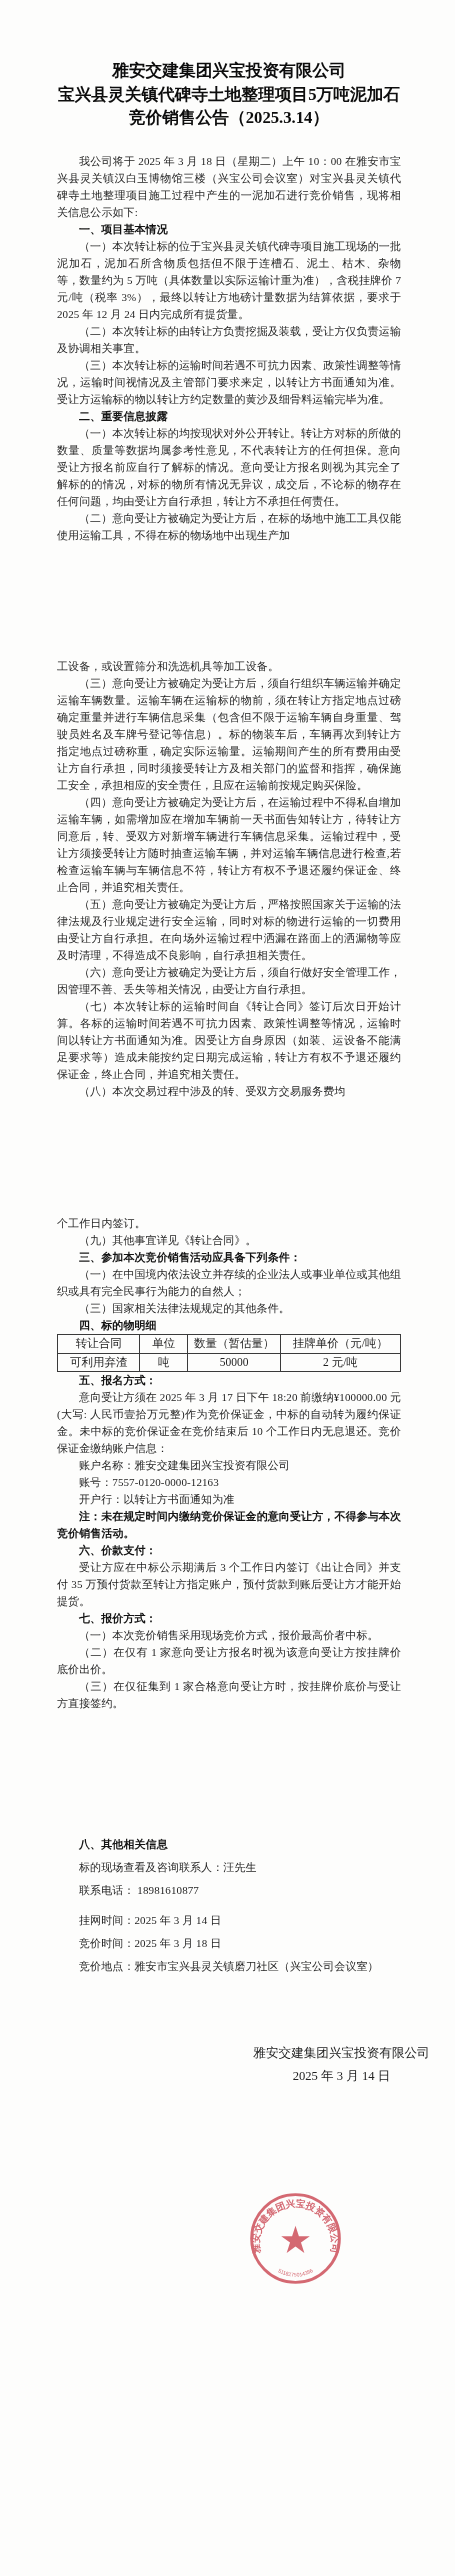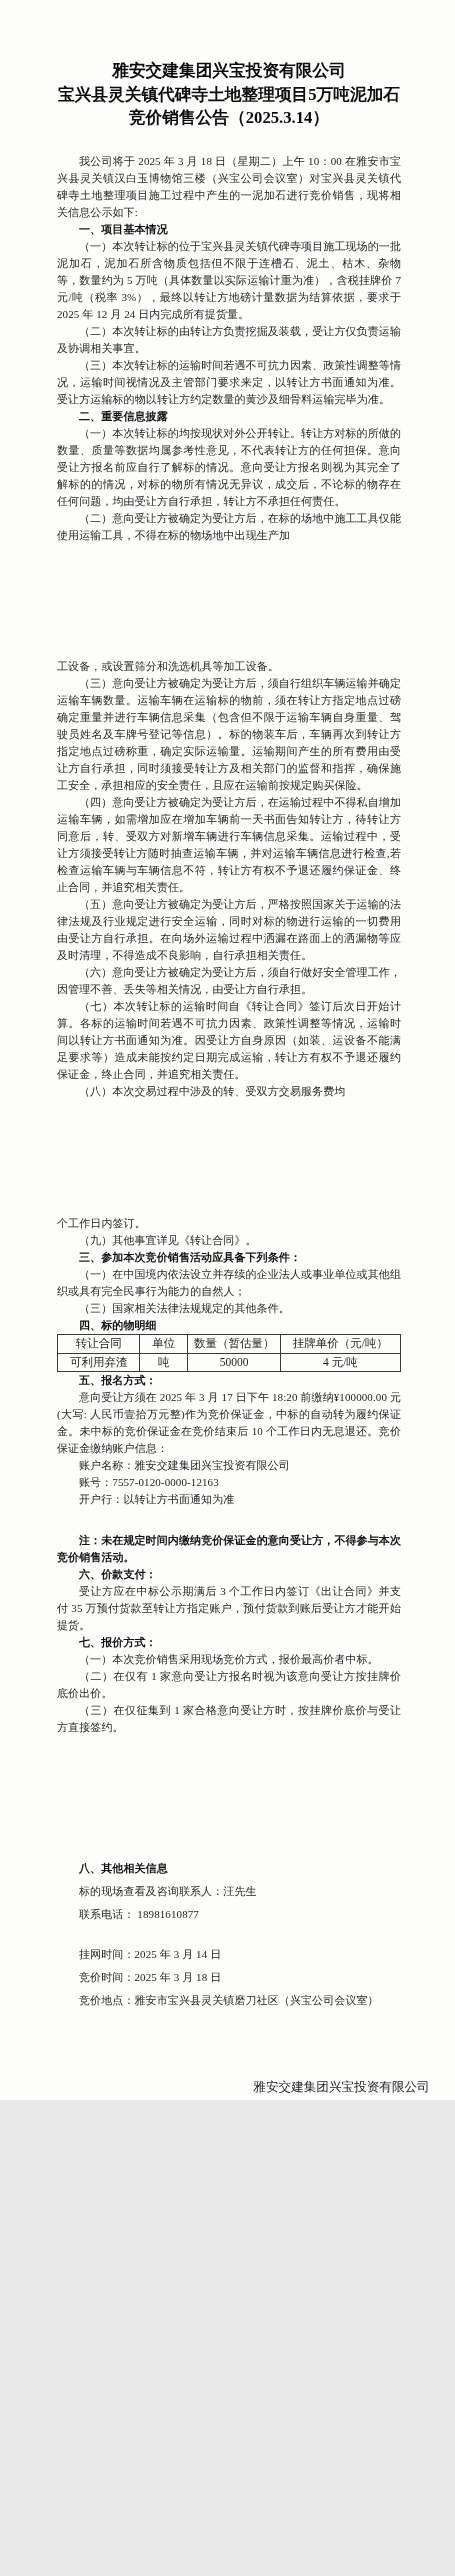--- a/index.html
+++ b/index.html
@@ -1,49 +1,49 @@
 <!DOCTYPE html>
 <html style="font-size:9.2px"><head>
 <meta charset="utf-8">
 <style>
   html,body{margin:0;padding:0;background:#e9e9e9;}
   .page{
     position:relative;
-    width:456px;height:2100px;
+    width:456px;height:2576px;
     margin:0 auto;
     background:#fdfdfc;
     color:#1f1f1f;
     overflow:hidden;
     font-family:"Liberation Serif","DejaVu Serif",serif;
   }
   .content{padding:59px 55px 0 57px;}
   .title{ text-align:center; font-weight:bold; color:#0d0d0d;
     font-size:16.7px; line-height:23.6px; font-family:"Liberation Serif","DejaVu Serif",serif;}
   .title div{white-space:nowrap;}
   .body-start{margin-top:23px;}
   p{margin:0;}
   .pi,.pc,.h,.note{
     font-size:11px; line-height:17px; text-align:justify;
     letter-spacing:0.1px;
   }
   .pi{text-indent:2em;}
   .pc{text-indent:0;}
   .h{font-family:"Liberation Sans","DejaVu Sans",sans-serif;font-weight:700;text-indent:2em;color:#141414;}
-  .note{font-family:"Liberation Sans","DejaVu Sans",sans-serif;font-weight:700;text-indent:2em;color:#141414;margin-top:24px;}
+  .note{font-family:"Liberation Sans","DejaVu Sans",sans-serif;font-weight:700;text-indent:2em;color:#141414;}
   .pagegap{width:100%;}
   table.lot{
     width:100%; border-collapse:collapse; margin:0.6px 0 0 0;
     font-size:11.5px; color:#1f1f1f;
   }
   table.lot th, table.lot td{
     border:1.1px solid #3a3a3a; font-weight:normal; text-align:center;
     padding:1.1px 1.1px; line-height:15px; white-space:nowrap;
   }
   .p4{line-height:23px;}
-  .gap-sm{margin-top:17px;}
+  .gap-sm{margin-top:7px;}
   .sig{
     position:relative; z-index:2;
     margin:64px 0 0 195px; width:179px;
     text-align:center; font-size:12.6px; line-height:23px; color:#222;
     white-space:nowrap;
   }
   .seal{
     position:absolute; left:247px; top:2190px; width:97px; height:97px;
     z-index:1; opacity:0.88; pointer-events:none;
   }
@@ -93,21 +93,21 @@
           <tr>
         <th style="width:24%">转让合同</th>
         <th style="width:14%">单位</th>
         <th style="width:27%">数量（暂估量）</th>
         <th style="width:35%">挂牌单价（元/吨）</th>
       </tr>
       <tr>
         <td>可利用弃渣</td>
         <td>吨</td>
         <td>50000</td>
-        <td>4 元/吨</td>
+        <td>2 元/吨</td>
       </tr>
     </tbody>
       </table>
 
     <p class="h">五、报名方式：</p>
     <p class="pi">意向受让方须在 2025 年 3 月 17 日下午 18:20 前缴纳¥100000.00 元(大写: 人民币壹拾万元整)作为竞价保证金，中标的自动转为履约保证金。未中标的竞价保证金在竞价结束后 10 个工作日内无息退还。竞价保证金缴纳账户信息：</p>
     <p class="pi">账户名称：雅安交建集团兴宝投资有限公司</p>
     <p class="pi">账号：7557-0120-0000-12163</p>
     <p class="pi">开户行：以转让方书面通知为准</p>
     <p class="note">注：未在规定时间内缴纳竞价保证金的意向受让方，不得参与本次竞价销售活动。</p>

